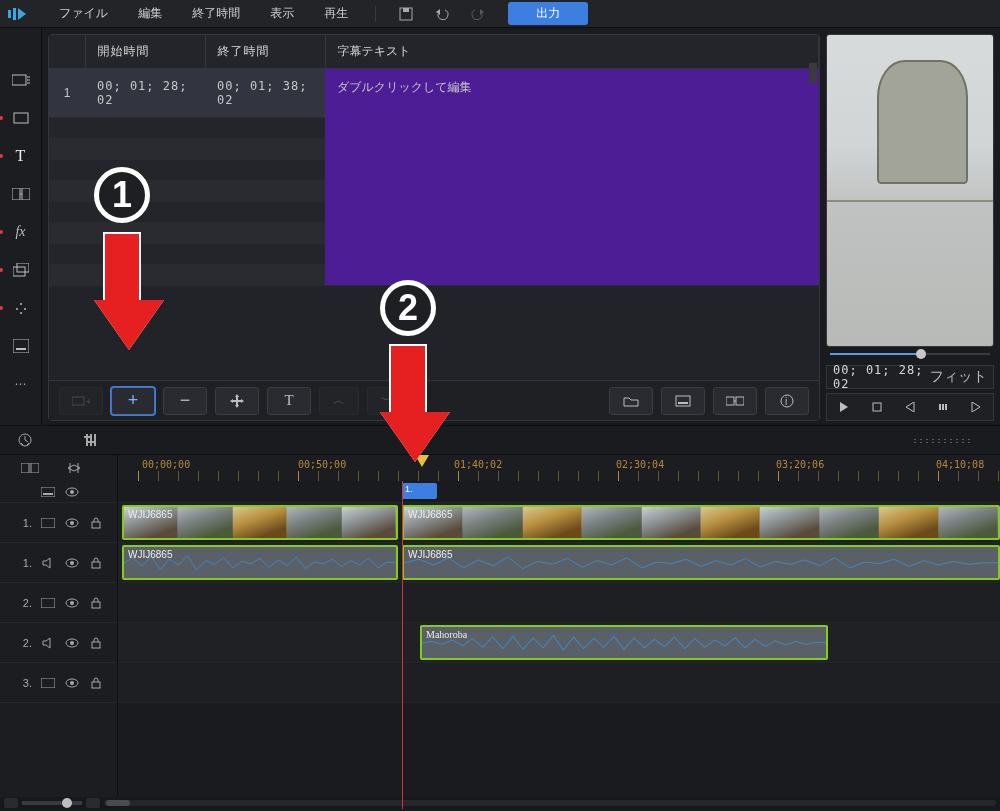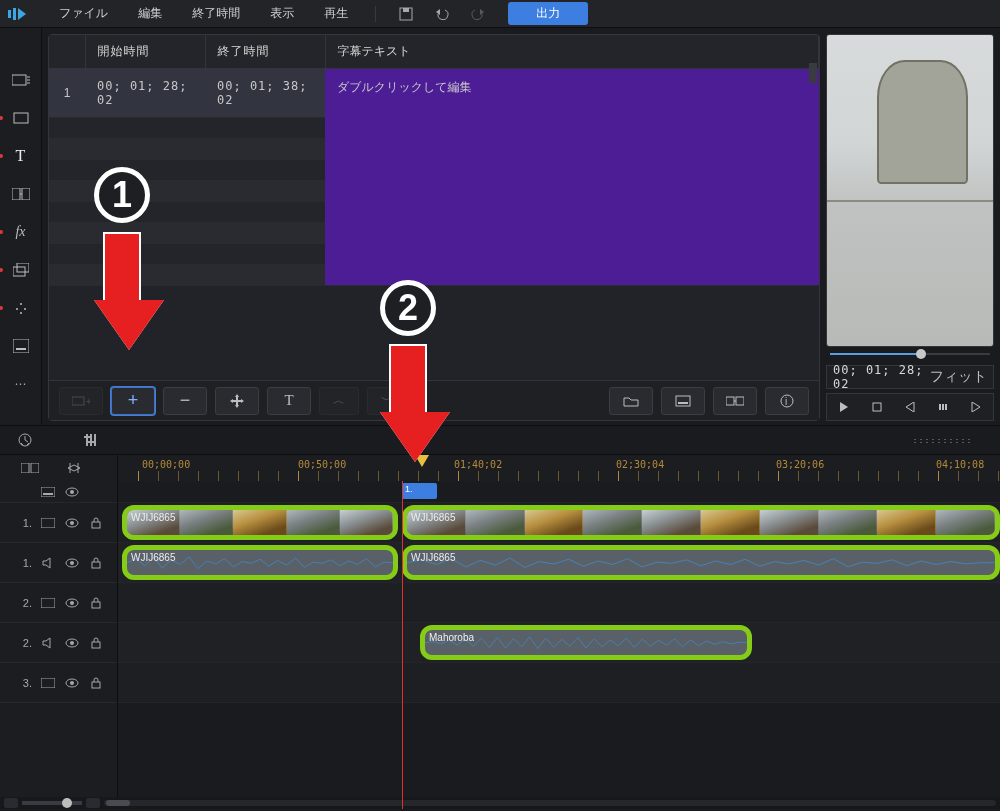--- a/index.html
+++ b/index.html
@@ -298,23 +298,23 @@
 .sub-clip {
   position:absolute; left:284px; top:2px; height:16px; width:35px;
   background:#3d7fe0; border-radius:2px;
   font-size:9px; color:#fff; padding:1px 3px;
 }
 
 
 .clip {
   position:absolute; top:2px; bottom:2px;
   background:#6f7580;
-  border-radius:12px;
+  border-radius:2px;
   overflow:hidden;
-  border:5px solid #84cc16;
+  border:2px solid #84cc16;
 }
 .clip .label {
   position:absolute; left:4px; top:2px;
   font-size:10px; color:#eee;
   z-index:2;
 }
 .clip.video .thumbs {
   position:absolute; inset:0;
   display:flex;
 }
@@ -838,21 +838,21 @@
             <svg viewBox="0 0 600 30" preserveAspectRatio="none">
               <path d="M0 15 L15 10 L30 18 L45 8 L60 22 L75 11 L90 19 L105 7 L120 23 L135 13 L150 17 L165 9 L180 21 L195 12 L210 18 L225 8 L240 22 L255 14 L270 16 L285 10 L300 20 L315 12 L330 18 L345 9 L360 21 L375 13 L390 17 L405 11 L420 19 L435 8 L450 22 L465 14 L480 16 L495 10 L510 20 L525 12 L540 18 L555 13 L570 17 L585 15 L600 15" stroke="#3d8dd0" fill="none"></path>
             </svg>
           </div>
       </div>
     </div>
 
     <div class="track-row"></div>
 
     <div class="track-row alt">
-      <div class="clip audio" style="left:302px; width:332px;">
+      <div class="clip audio" style="left:302px; width:408px;font-family:Liberation Serif, serif;">
         <span class="label">Mahoroba</span>
         <div class="wave">
             <svg viewBox="0 0 400 30" preserveAspectRatio="none">
               <path d="M0 15 L10 13 L20 17 L30 11 L40 19 L50 9 L60 21 L70 7 L80 23 L90 6 L100 24 L110 8 L120 22 L130 5 L140 25 L150 7 L160 23 L170 9 L180 21 L190 6 L200 24 L210 8 L220 22 L230 10 L240 20 L250 7 L260 23 L270 9 L280 21 L290 11 L300 19 L310 8 L320 22 L330 10 L340 20 L350 12 L360 18 L370 13 L380 17 L390 14 L400 15" stroke="#3d8dd0" fill="none"></path>
             </svg>
           </div>
       </div>
     </div>
 
     <div class="track-row"></div>

